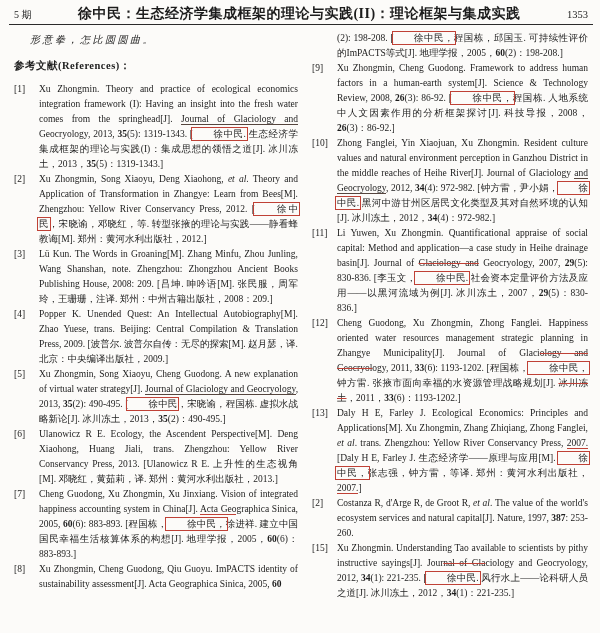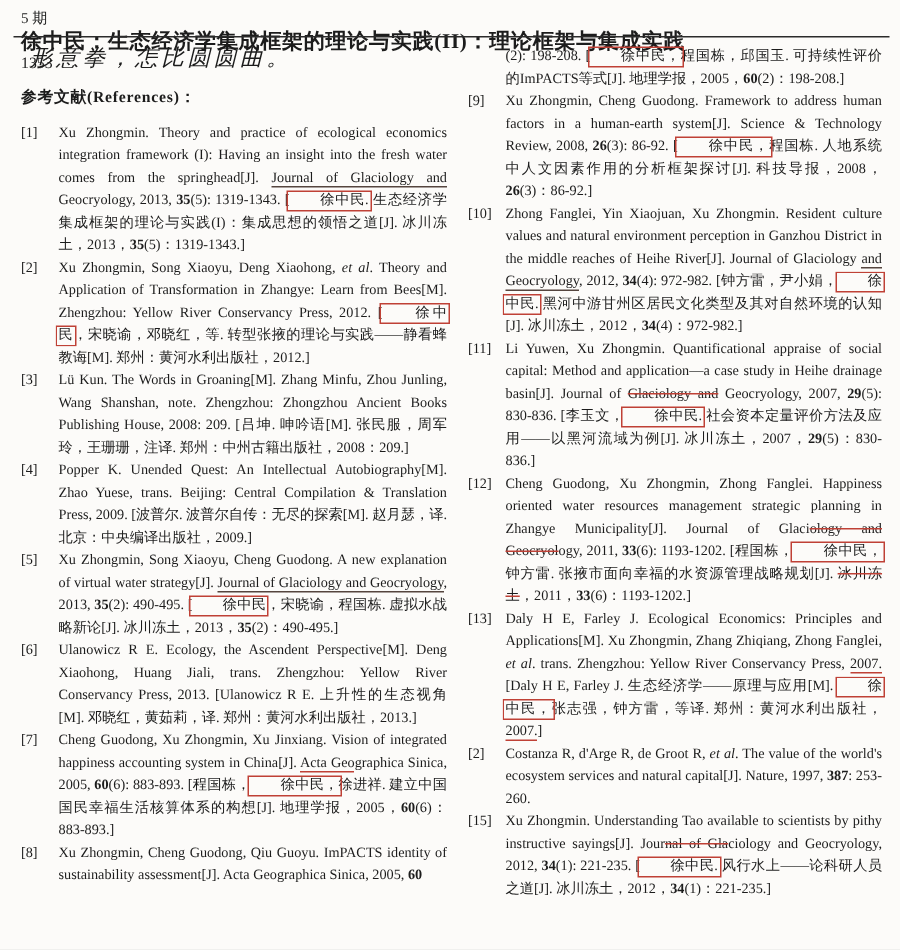--- a/index.html
+++ b/index.html
@@ -5,35 +5,34 @@
   html,body{margin:0;padding:0;background:#e8e8e6;}
   .page{
     position:relative;width:600px;height:633px;margin:0 auto;
     background:#fcfbf9;color:#1c1c1c;overflow:hidden;
     font-family:"Liberation Serif","DejaVu Serif",serif;
   }
   .hdr{
     position:absolute;top:5px;left:14px;right:12px;
     display:flex;justify-content:space-between;align-items:baseline;
     font-size:10px;
-    flex-direction:column;
   }
   .hdr-issue{flex:0 0 auto;}
   .hdr-title{flex:1 1 auto;text-align:center;font-weight:bold;letter-spacing:.5px;font-size:14px;}
   .hdr-page{flex:0 0 auto;font-size:10.5px;}
   .rule{position:absolute;top:24px;left:9px;right:7px;border-top:1.3px solid #2b2b2b;}
   .col{
     position:absolute;top:31px;font-size:9.5px;line-height:15px;
     text-align:justify;word-break:break-word;
   }
   .col.left{left:14px;width:284px;}
   .col.right{left:312px;width:276px;}
   .epigraph{
-    font-style:italic;font-size:15px;letter-spacing:2.5px;
-    margin:1px 0 11px 6px;font-weight:500;
+    font-style:italic;font-size:10px;letter-spacing:2.5px;
+    margin:1px 0 11px 16px;font-weight:500;
   }
   .refs-heading{font-weight:bold;font-size:10.5px;margin:0 0 9px 0;letter-spacing:.5px;}
   .ref{padding-left:25px;text-indent:-25px;margin:0;}
   .ref .ref-label{display:inline-block;width:25px;text-indent:0;}
   .ref.cont{text-indent:0;}
   .sg-p{}
   .sg-b{font-weight:bold;}
   .sg-i{font-style:italic;}
   .sg-box{outline:1.4px solid var(--red,#bf4136);outline-offset:1px;padding-left:20px;}
   .sg-ul{border-bottom:1.1px solid var(--ul-dark,#54453e);}

